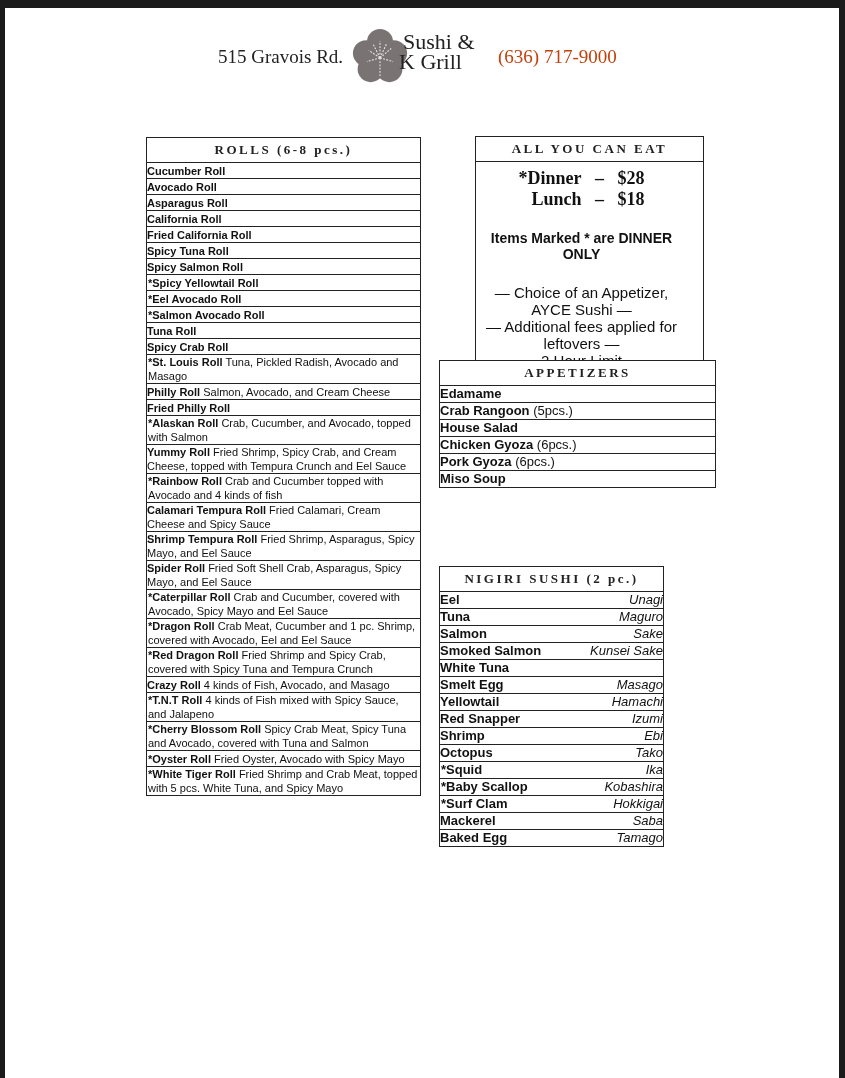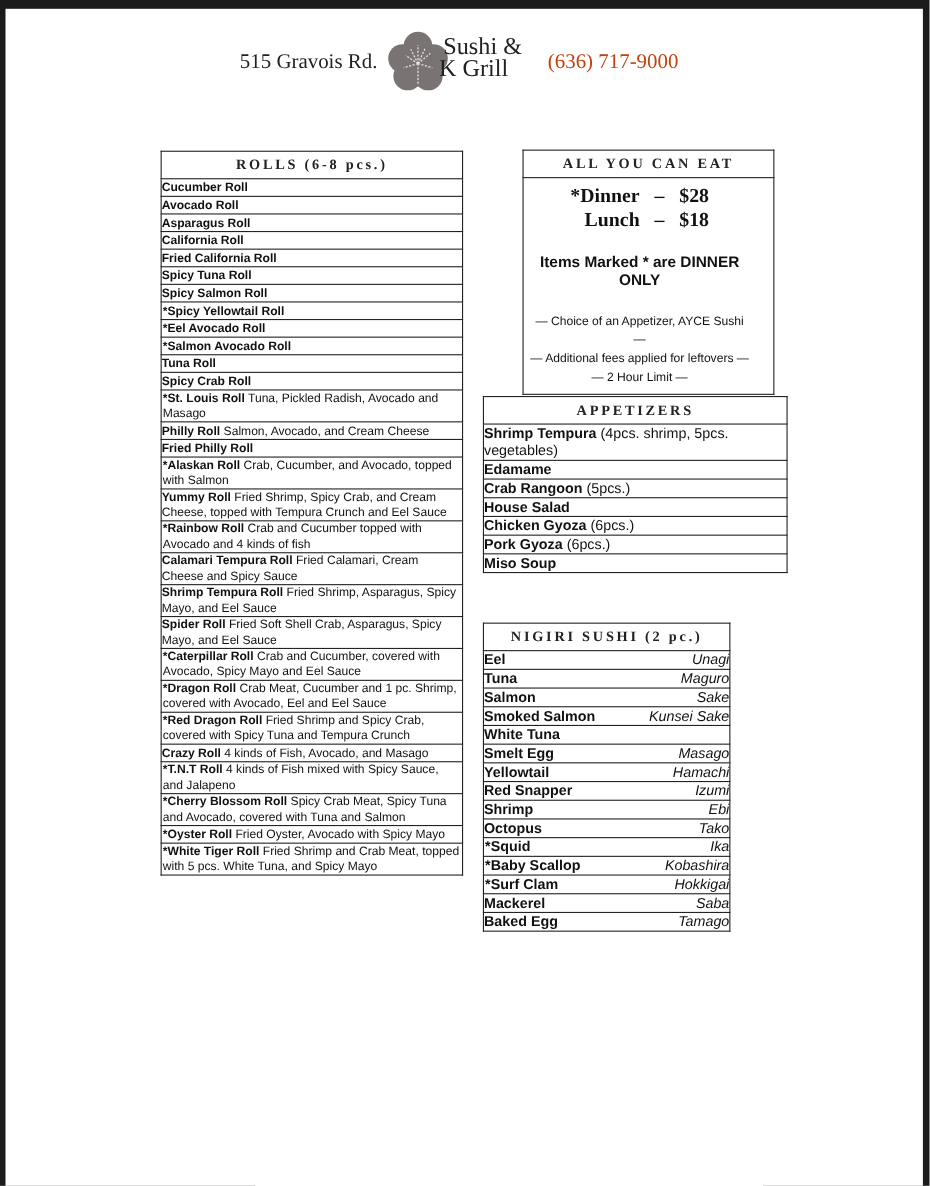--- a/index.html
+++ b/index.html
@@ -30,21 +30,21 @@
   .rolls td .desc { font-weight:normal; }
 
   .ayce { left:434px; top:128px; width:229px;margin-left:36px; }
   .ayce td.body { text-align:center; padding:6px 20px 6px 4px; }
   .price { font-family:"Liberation Serif", serif; font-weight:bold; font-size:18px; line-height:21px; }
   .price .row { display:flex; justify-content:center; }
   .price .lbl { width:76px; text-align:right; }
   .price .dash { width:36px; text-align:center; }
   .price .amt { width:40px; text-align:left; }
   .dinner-only { font-weight:bold; font-size:14px; margin-top:20px; }
-  .notes { font-size:11px; line-height:17px; margin-top:22px; }
+  .notes { font-size:15px; line-height:17px; margin-top:22px; }
 
   .apps { left:434px; top:352px; width:277px; }
   .apps td { font-size:13px; line-height:16px; padding:2px 6px; height:16px; }
   .apps .nm { font-weight:bold; }
 
   .nigiri { left:434px; top:558px; width:225px; }
   .nigiri td { font-size:13px; line-height:16px; padding:2px 4px 2px 6px; height:16px; }
   .nigiri td.star { padding-left:1px; }
   .nigiri .nm { font-weight:bold; }
   .nigiri .jp { font-style:italic; float:right; }
@@ -213,23 +213,20 @@
   </table>
 
   <table class="menu apps">
     <thead>
         <tr>
           <th class="sect">APPETIZERS</th>
         </tr>
       </thead>
     <tbody id="apps-body">
         <tr>
-          <td><span class="nm">Shrimp Tempura</span> <span>(4pcs. shrimp, 5pcs. vegetables)</span></td>
-        </tr>
-        <tr>
           <td><span class="nm">Edamame</span></td>
         </tr>
         <tr>
           <td><span class="nm">Crab Rangoon</span> <span>(5pcs.)</span></td>
         </tr>
         <tr>
           <td><span class="nm">House Salad</span></td>
         </tr>
         <tr>
           <td><span class="nm">Chicken Gyoza</span> <span>(6pcs.)</span></td>

